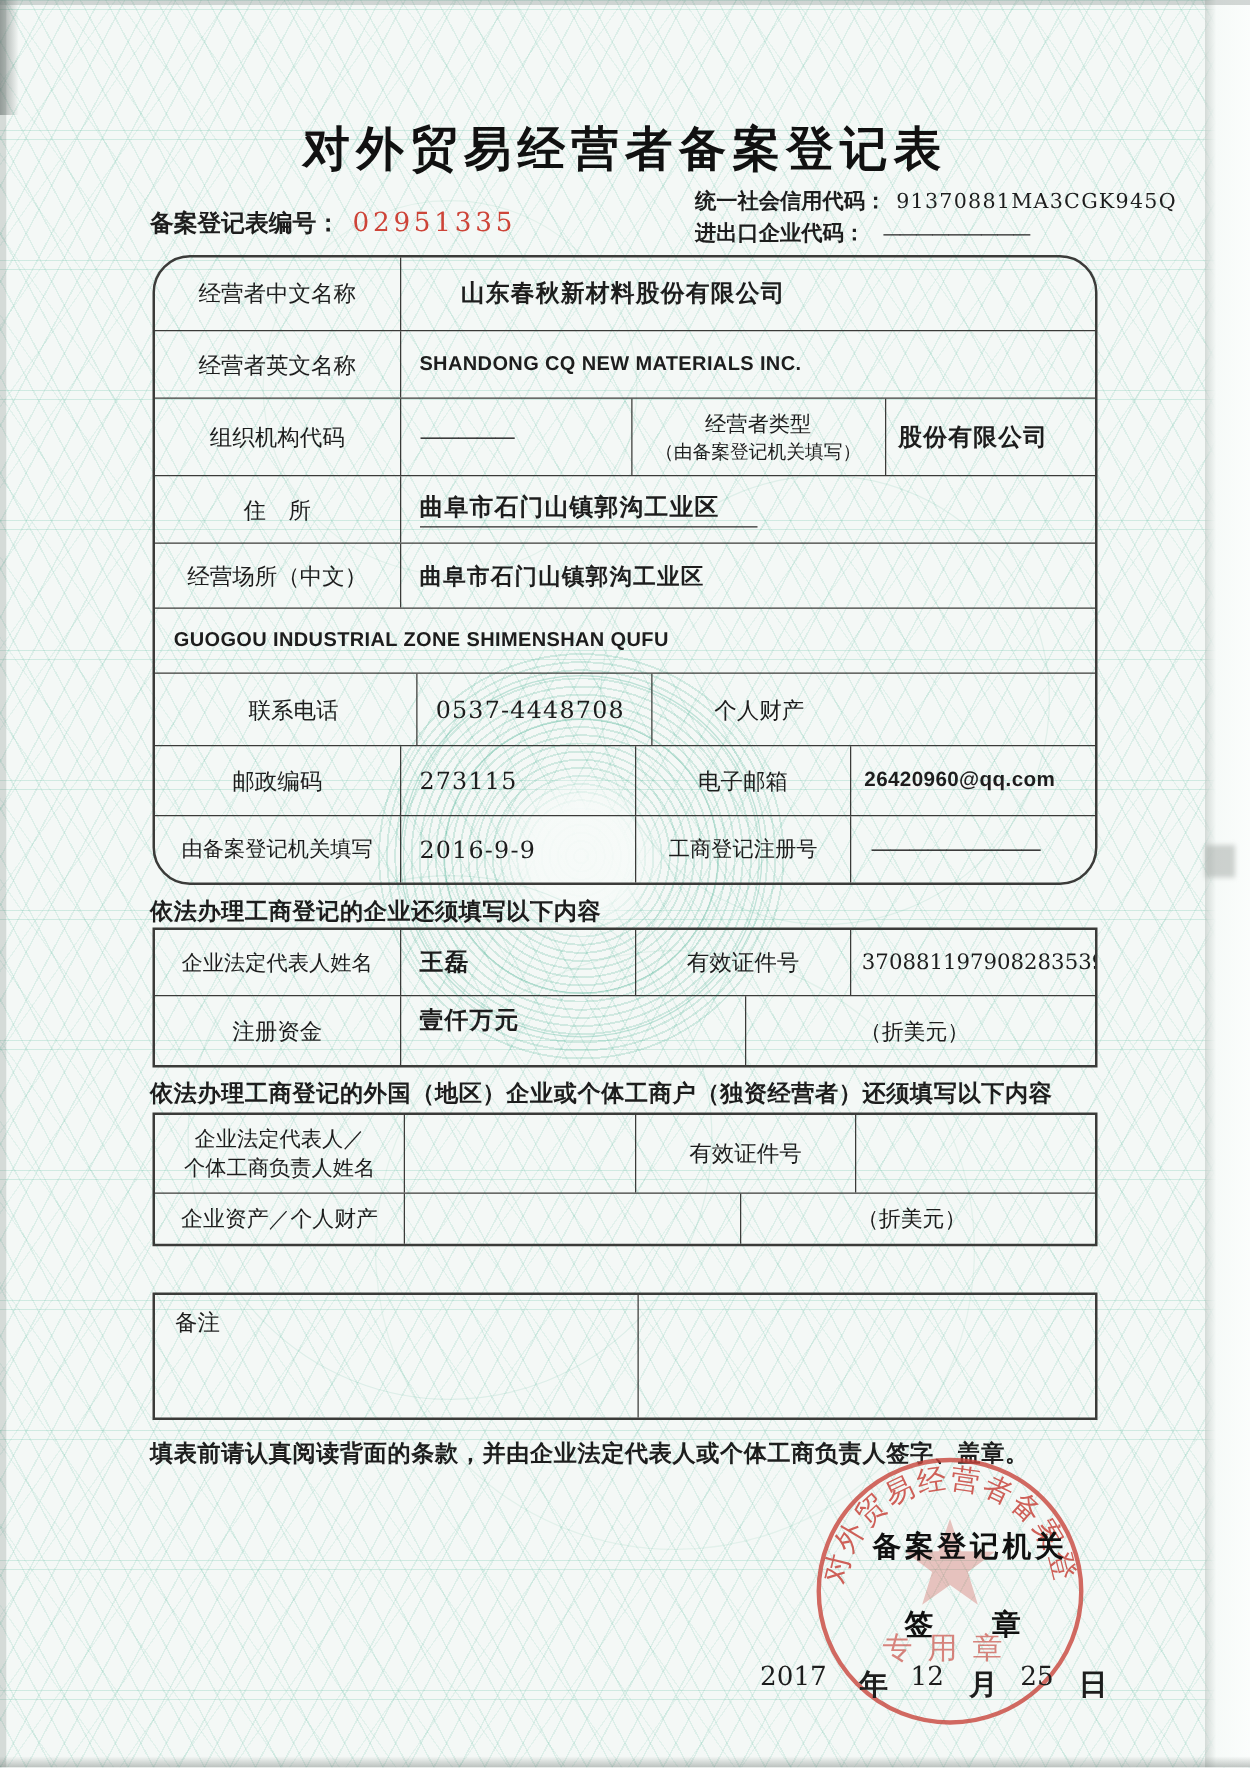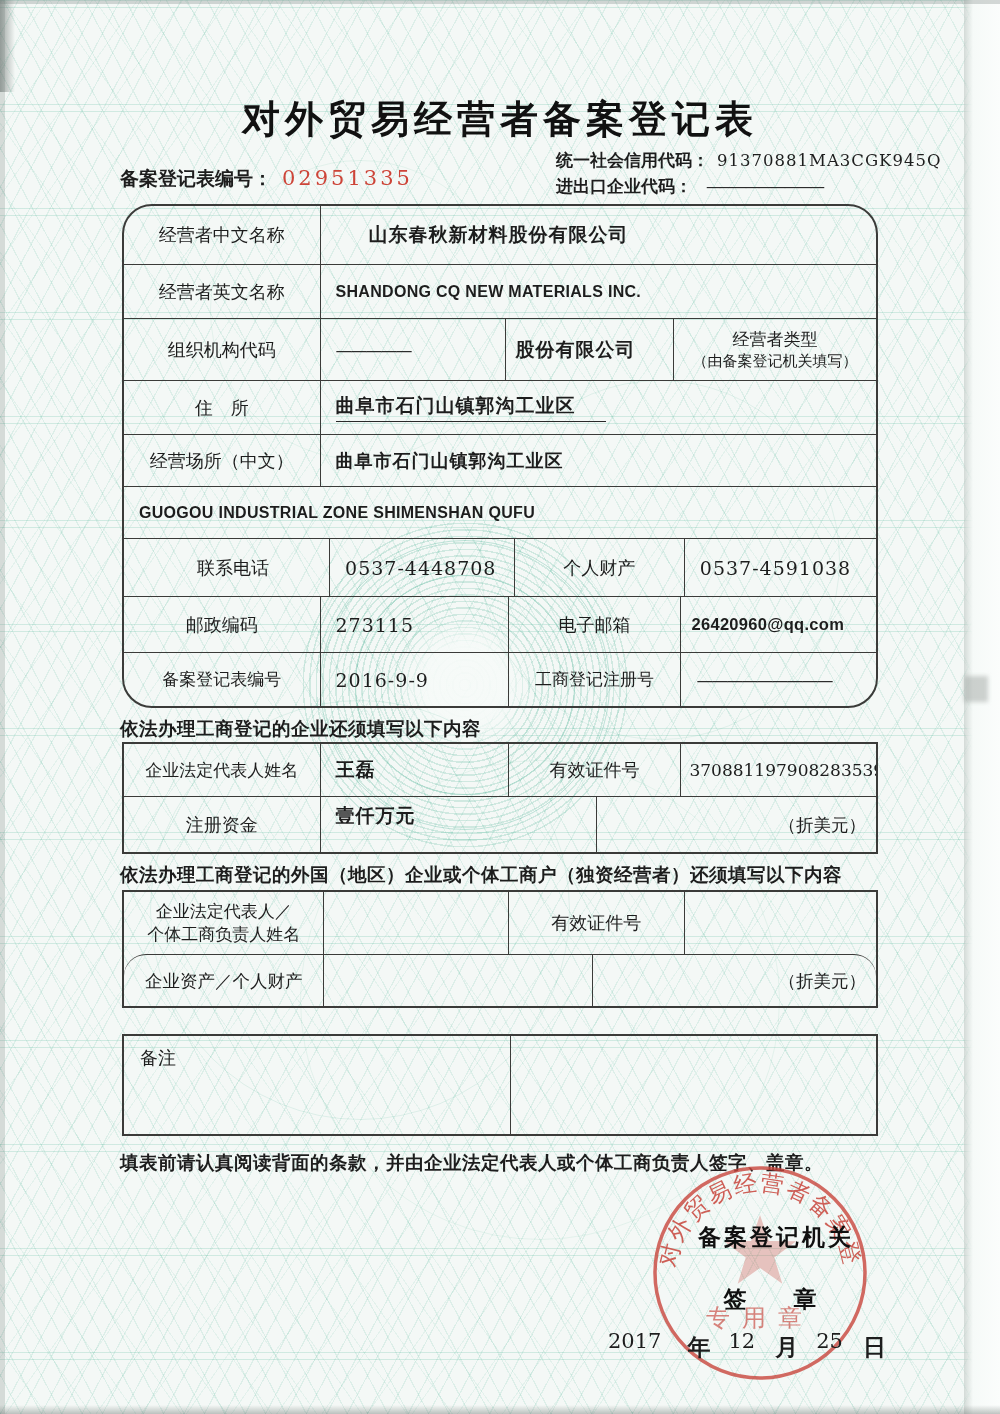--- a/index.html
+++ b/index.html
@@ -66,21 +66,21 @@
   .c-lab { justify-content:center; text-align:center; font-size:18px; padding:2px 4px; }
   .c-val { padding-left:15px; }
   .v-cn { font-family:"Liberation Sans","DejaVu Sans",sans-serif; font-weight:700; font-size:19px; letter-spacing:1px; }
   .v-en { font-family:"Liberation Sans","DejaVu Sans",sans-serif; font-weight:700; font-size:16px; letter-spacing:.3px; }
   .v-num { font-family:"DejaVu Serif",serif; font-size:19px; letter-spacing:1px; }
   .v-dash { font-family:"DejaVu Sans",sans-serif; font-size:17px; letter-spacing:-2px; color:#2c2c2c; }
   .u-line { border-bottom:1.5px solid #2a2a2a; padding-right:30px; padding-bottom:2px; }
   .lbl2 { display:flex; flex-direction:column; justify-content:center; text-align:center; width:100%; }
   .lbl2 .l1 { font-size:17px; }
   .lbl2 .l2 { font-size:15px; margin-top:1px; }
-  .note-usd { width:100%; text-align:right; padding-right:10px; font-size:17.5px; }
+  .note-usd { width:100%; text-align:center; padding-right:10px; font-size:17.5px; }
 
   .sec-head { position:absolute; left:120px; font-size:18.5px; font-weight:600; letter-spacing:.5px; }
 
   .remark-lab { align-items:flex-start; padding:10px 0 0 16px; font-size:18px; }
 
   .notice { position:absolute; left:120px; top:1150px; font-size:18.5px; font-weight:600; letter-spacing:.5px; }
 
   
   .stamp-svg { position:absolute; left:645px; top:1158px; width:230px; height:230px; }
   .authority { position:absolute; left:646px; top:1222px; width:260px; text-align:center;
@@ -143,29 +143,29 @@
       <div class="cell c-lab" style="width:26%;">经营者英文名称</div>
       <div class="cell c-val" style="width:74%;">
           <span class="v-en">SHANDONG CQ NEW MATERIALS INC.</span>
         </div>
     </div>
     <div class="trow" style="height:62px;">
       <div class="cell c-lab" style="width:26%;">组织机构代码</div>
       <div class="cell c-val" style="width:24.6%;">
           <span class="v-dash">—————</span>
         </div>
-      <div class="cell c-val" style="width:22.4%; padding-left:10px;">
-          <span class="v-cn">股份有限公司</span>
-        </div>
       <div class="cell" style="width:27%;">
         <div class="lbl2">
           <span class="l1">经营者类型</span>
           <span class="l2">（由备案登记机关填写）</span>
         </div>
       </div>
+      <div class="cell c-val" style="width:22.4%; padding-left:10px;">
+          <span class="v-cn">股份有限公司</span>
+        </div>
     </div>
     <div class="trow" style="height:54px;">
       <div class="cell c-lab" style="width:26%;">住　所</div>
       <div class="cell c-val" style="width:74%;">
           <span class="v-cn u-line">曲阜市石门山镇郭沟工业区</span>
         </div>
     </div>
     <div class="trow" style="height:52px;">
       <div class="cell c-lab" style="width:26%;">经营场所（中文）</div>
       <div class="cell c-val" style="width:74%;">
@@ -176,36 +176,33 @@
       <div class="cell c-val" style="width:74%;">
           <span class="v-en">GUOGOU INDUSTRIAL ZONE SHIMENSHAN QUFU</span>
         </div>
     </div>
     <div class="trow" style="height:58px;">
       <div class="cell c-lab" style="width:26%;margin-left:13px;">联系电话</div>
       <div class="cell c-val" style="width:25%;">
           <span class="v-num">0537-4448708</span>
         </div>
       <div class="cell c-lab" style="width:23%;">个人财产</div>
-      <div class="cell c-val" style="width:26%;">
-          <span class="v-num">0537-4591038</span>
-        </div>
     </div>
     <div class="trow" style="height:56px;">
       <div class="cell c-lab" style="width:26%;">邮政编码</div>
       <div class="cell c-val" style="width:25%;">
           <span class="v-num">273115</span>
         </div>
       <div class="cell c-lab" style="width:23%;">电子邮箱</div>
       <div class="cell c-val" style="width:26%; padding-left:10px;">
           <span class="v-en" style="font-size:16.5px;">26420960@qq.com</span>
         </div>
     </div>
     <div class="trow" style="height:54px;">
-      <div class="cell c-lab" style="width:26%; font-size:17px;">备案登记表编号</div>
+      <div class="cell c-lab" style="width:26%; font-size:17px;">由备案登记机关填写</div>
       <div class="cell c-val" style="width:25%;">
           <span class="v-num">2016-9-9</span>
         </div>
       <div class="cell c-lab" style="width:23%; font-size:17px;">工商登记注册号</div>
       <div class="cell c-val" style="width:26%;">
           <span class="v-dash">—————————</span>
         </div>
     </div>
   </div>
 
@@ -242,21 +239,21 @@
         </div>
       </div>
       <div class="cell c-val" style="width:24.5%;">
           <span class="v-cn"></span>
         </div>
       <div class="cell c-lab" style="width:23.5%;">有效证件号</div>
       <div class="cell c-val" style="width:25.5%;">
           <span class="v-num"></span>
         </div>
     </div>
-    <div class="trow" style="height:52px;border-radius:22px;">
+    <div class="trow" style="height:41px;">
       <div class="cell c-lab" style="width:26.5%; font-size:17.5px;">企业资产／个人财产</div>
       <div class="cell c-val" style="width:35.7%;">
           <span class="v-cn"></span>
         </div>
       <div class="cell" style="width:37.8%;">
           <span class="note-usd">（折美元）</span>
         </div>
     </div>
   </div>
 

